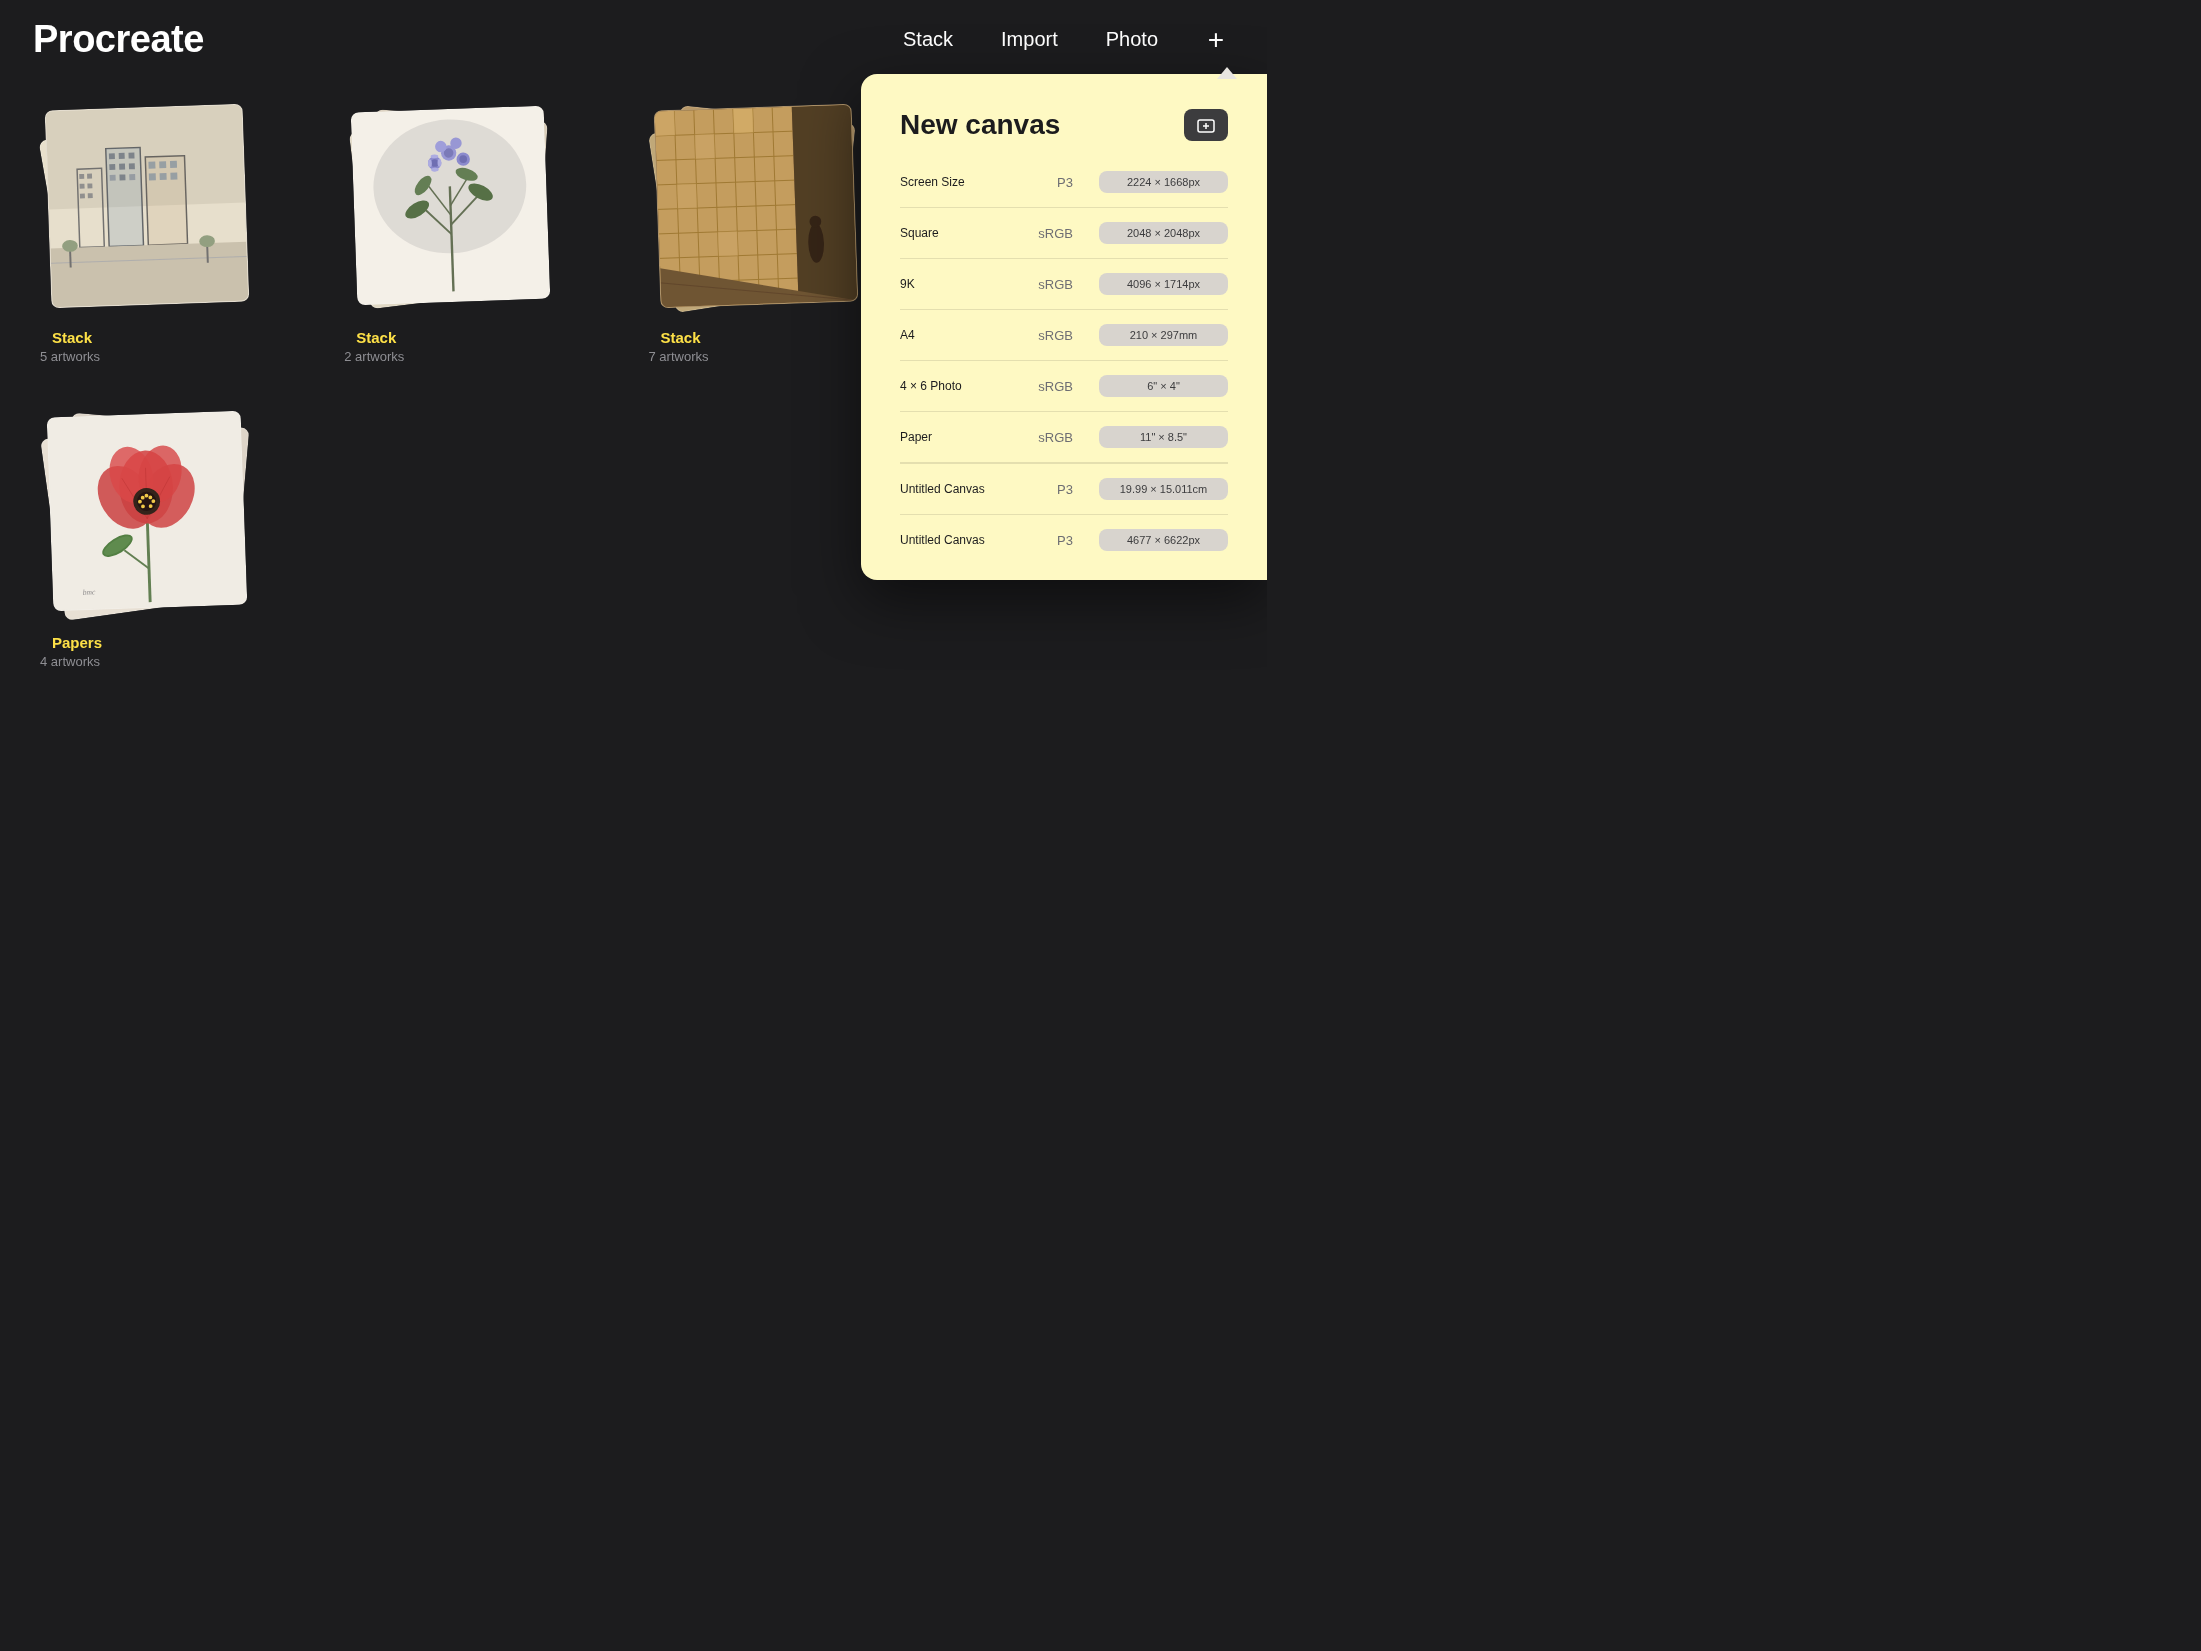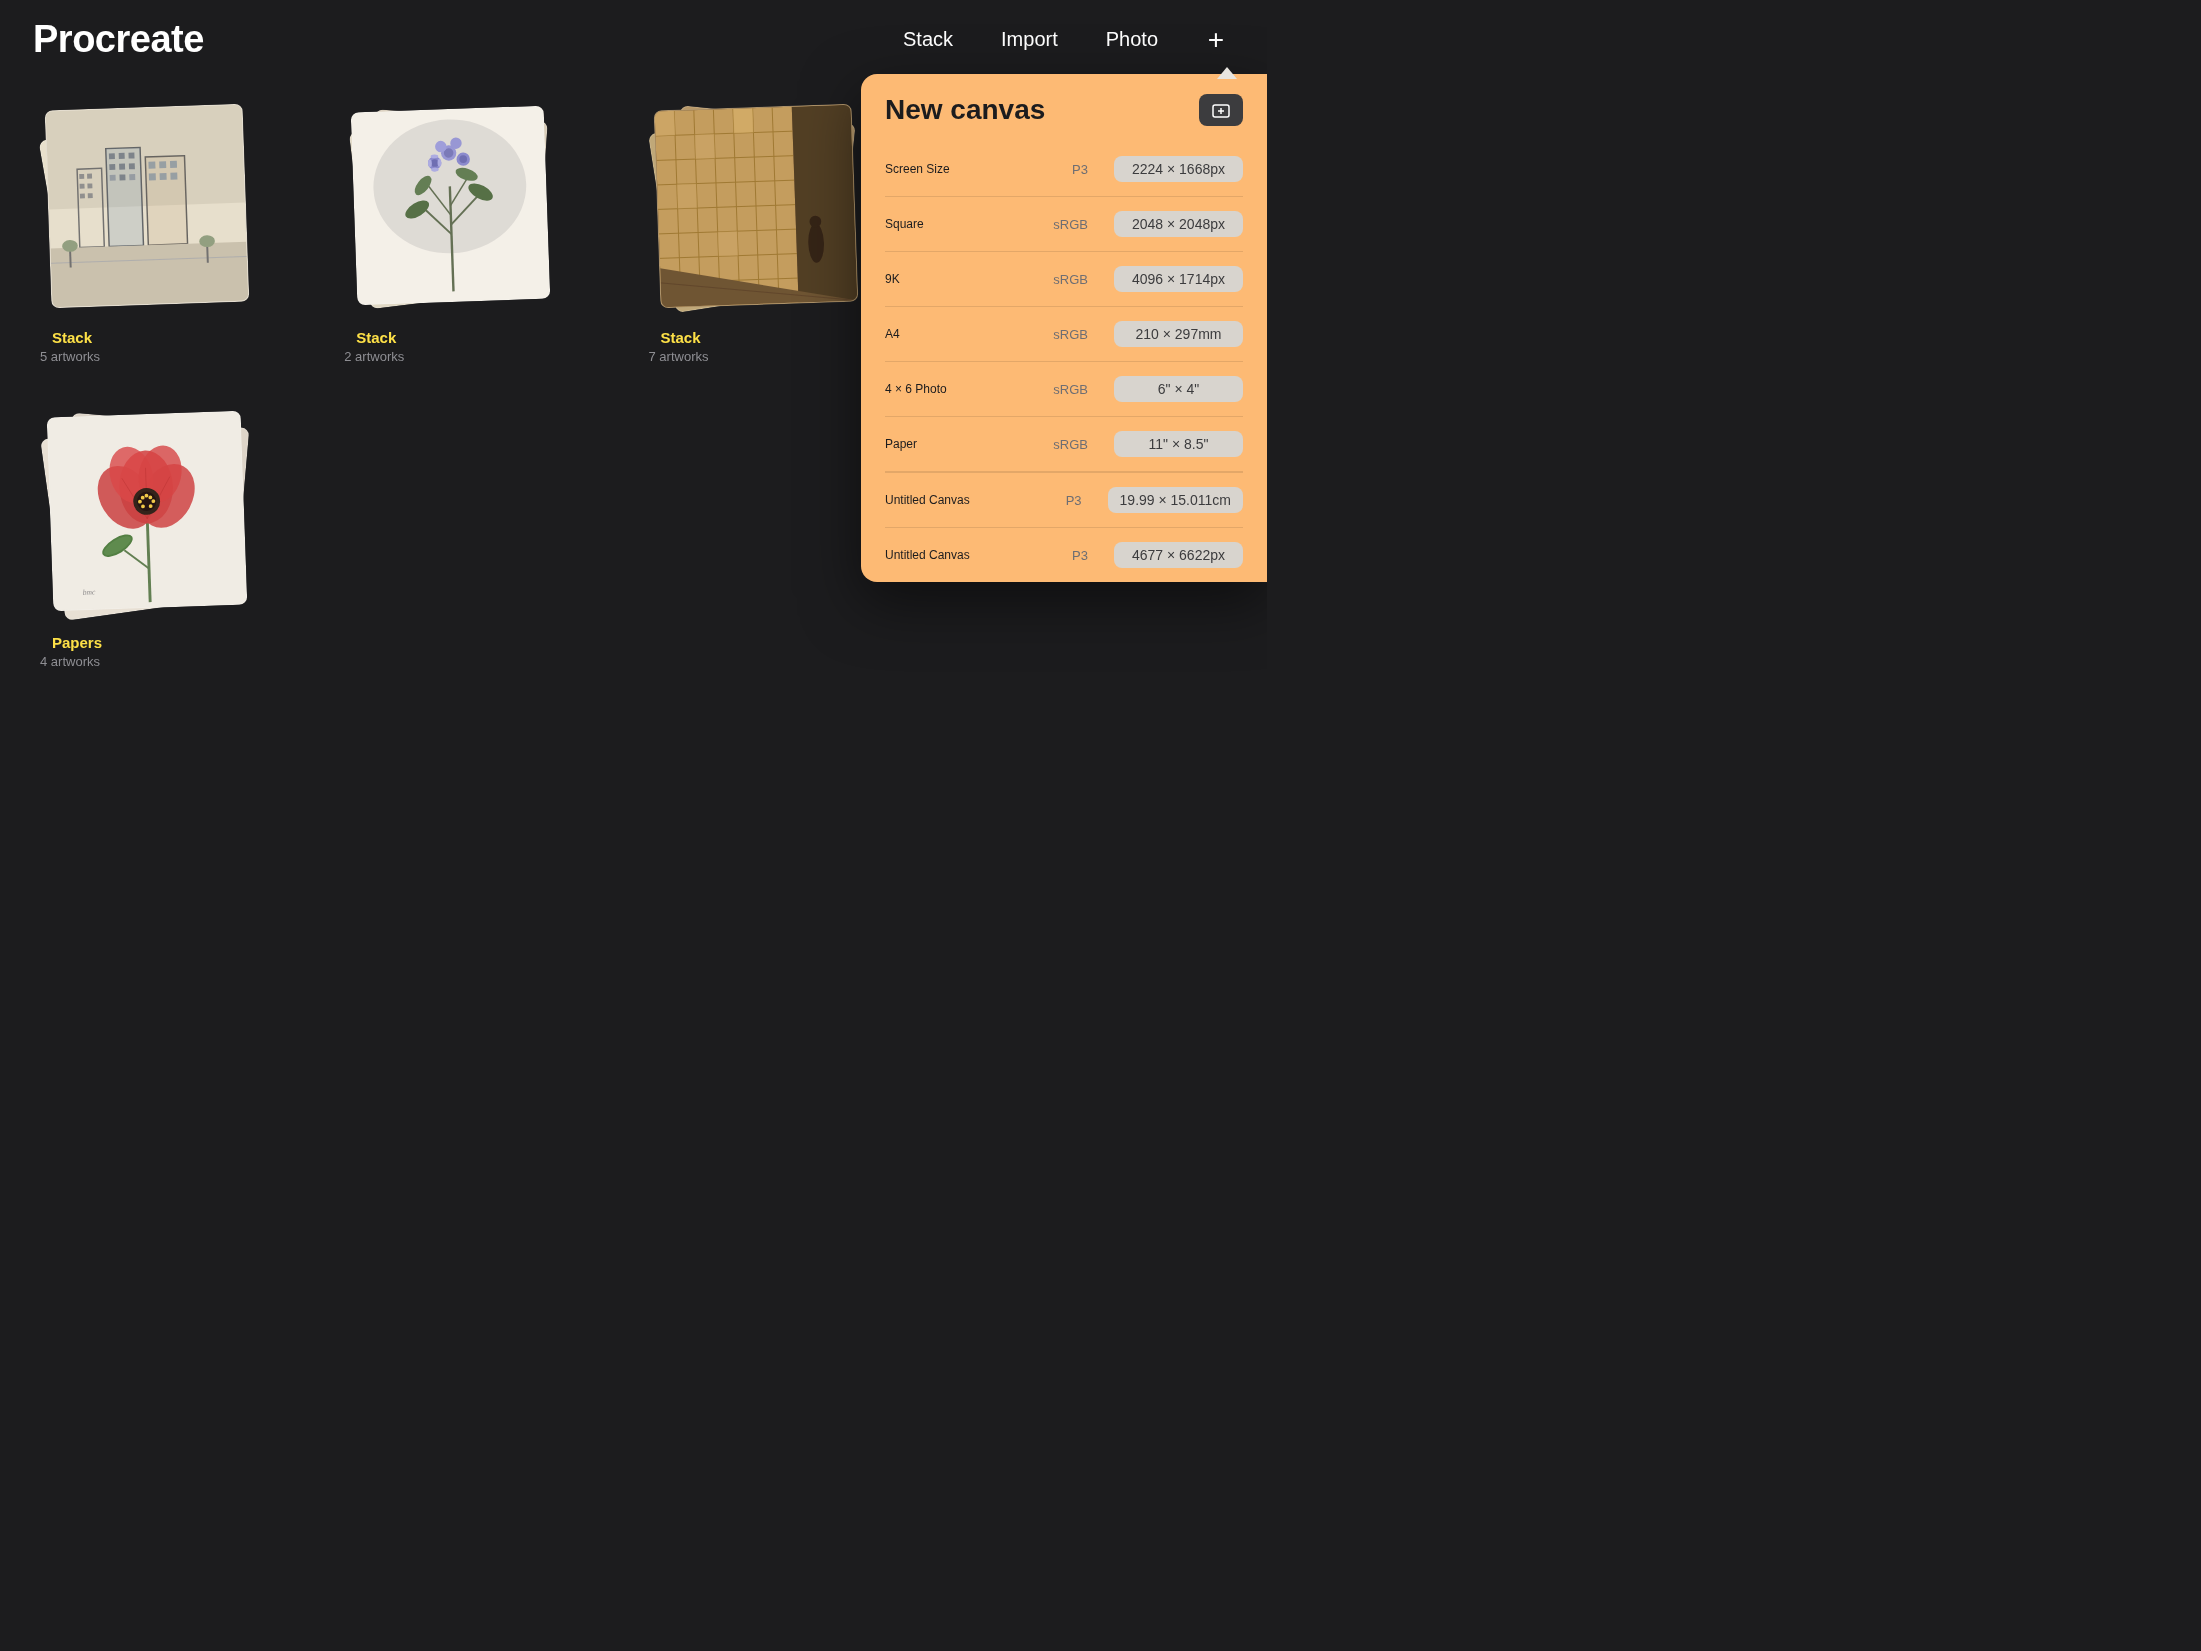--- a/index.html
+++ b/index.html
@@ -149,23 +149,23 @@
     .svg-city {
       width: 100%; height: 100%;
     }
 
     
     .new-canvas-panel {
       position: absolute;
       top: 74px;
       right: 0px;
       width: 406px;
-      background: #fdba74;
+      background: #fef9c3;
       border-radius: 16px 0 0 16px;
-      padding: 0;
+      padding: 15px;
       box-shadow: 0 20px 59px rgba(0,0,0,0.5);
       z-index: 100;
       overflow: hidden;
     }
 
     .panel-header {
       display: flex;
       align-items: center;
       justify-content: space-between;
       padding: 20px 24px 16px;
@@ -217,21 +217,21 @@
       font-size: 13px;
       font-weight: 500;
       color: #6e6e73;
       margin-right: 26px;
     }
 
     .panel-row-size {
       background: #d8d4ce;
       border-radius: 8px;
       padding: 5px 12px;
-      font-size: 14px;
+      font-size: 11px;
       font-weight: 500;
       color: #3c3c3e;
       min-width: 129px;
       text-align: center;
     }
 
     .caret-up {
       position: absolute;
       right: 30px;
       top: 67px;

